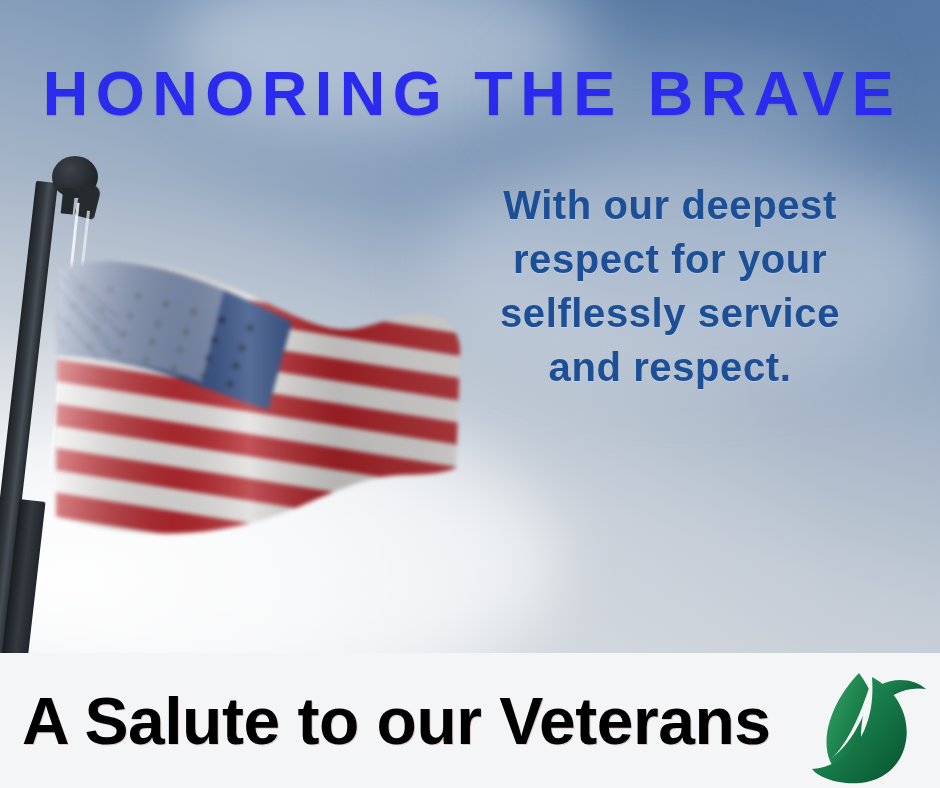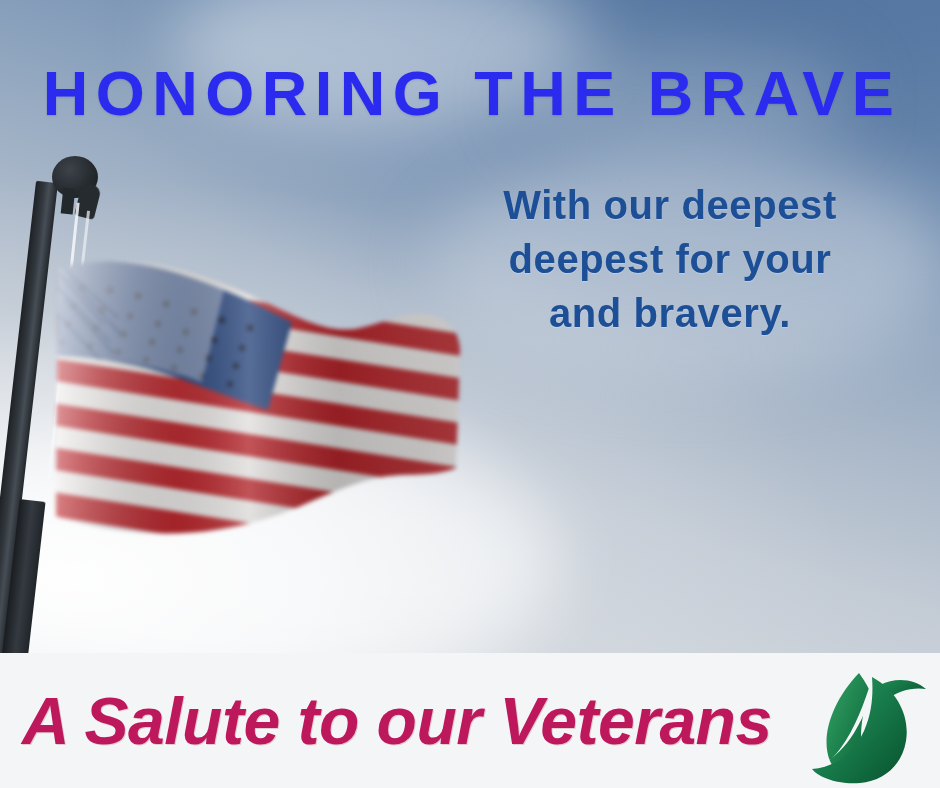--- a/index.html
+++ b/index.html
@@ -185,24 +185,23 @@
     align-items: center;
     justify-content: flex-start;
   }
   .banner-text {
     margin-left: 22px;
     font-family: "Liberation Sans Narrow", "Liberation Sans", sans-serif;
     font-weight: 700;
     font-size: 66px;
     line-height: 1;
     letter-spacing: -0.5px;
-    color: #be185d;
+    color: #000000;
     white-space: nowrap;
     text-shadow: 1px 1px 0 rgba(120,20,25,0.18);
-    font-style: italic;
   }
   .leaf-logo {
     position: absolute;
     right: 12px;
     top: 8px;
     width: 118px;
     height: 124px;
   }
   .leaf-logo svg { display: block; width: 100%; height: 100%; }
 </style>
@@ -321,22 +320,23 @@
           <rect x="0" y="0" width="410" height="330" fill="url(#wave)"></rect>
         </g>
       </svg>
     </div>
   </div>
 
   <div class="headline">HONORING THE BRAVE</div>
 
   <div class="body-copy">
     <span class="line">With our deepest</span>
-    <span class="line">deepest for your</span>
-    <span class="line">and bravery.</span>
+    <span class="line">respect for your</span>
+    <span class="line">selflessly service</span>
+    <span class="line">and respect.</span>
   </div>
 
   <div class="banner">
     <div class="banner-text">A Salute to our Veterans</div>
 
     <div class="leaf-logo">
       <svg viewBox="0 0 118 124">
         <defs>
           <linearGradient id="leafMain" x1="0.05" y1="0.1" x2="0.95" y2="0.95">
             <stop offset="0" stop-color="#2f9a5e"></stop>

